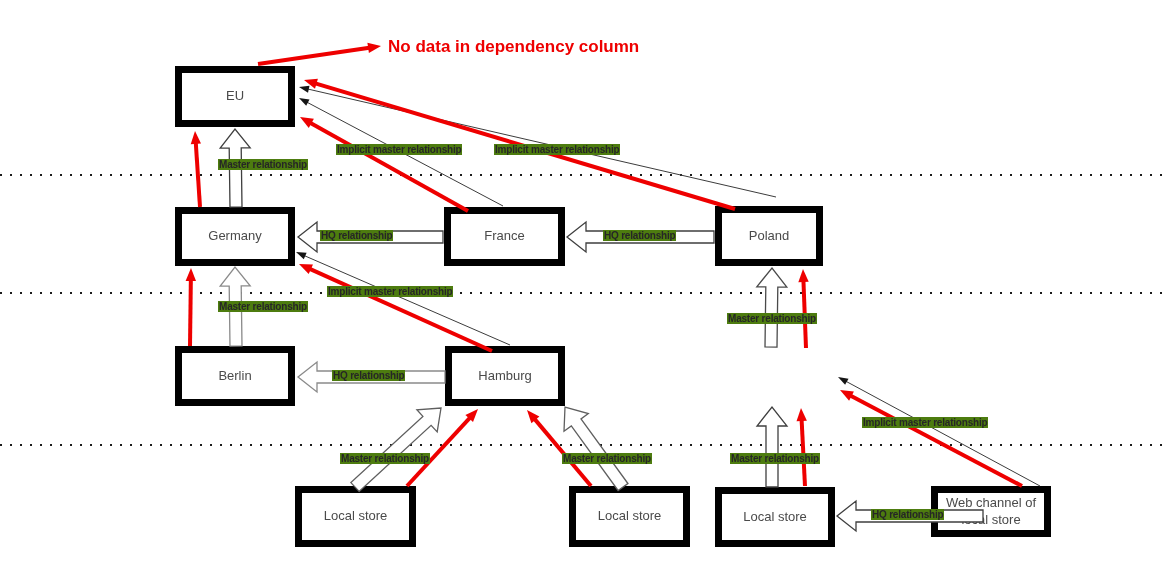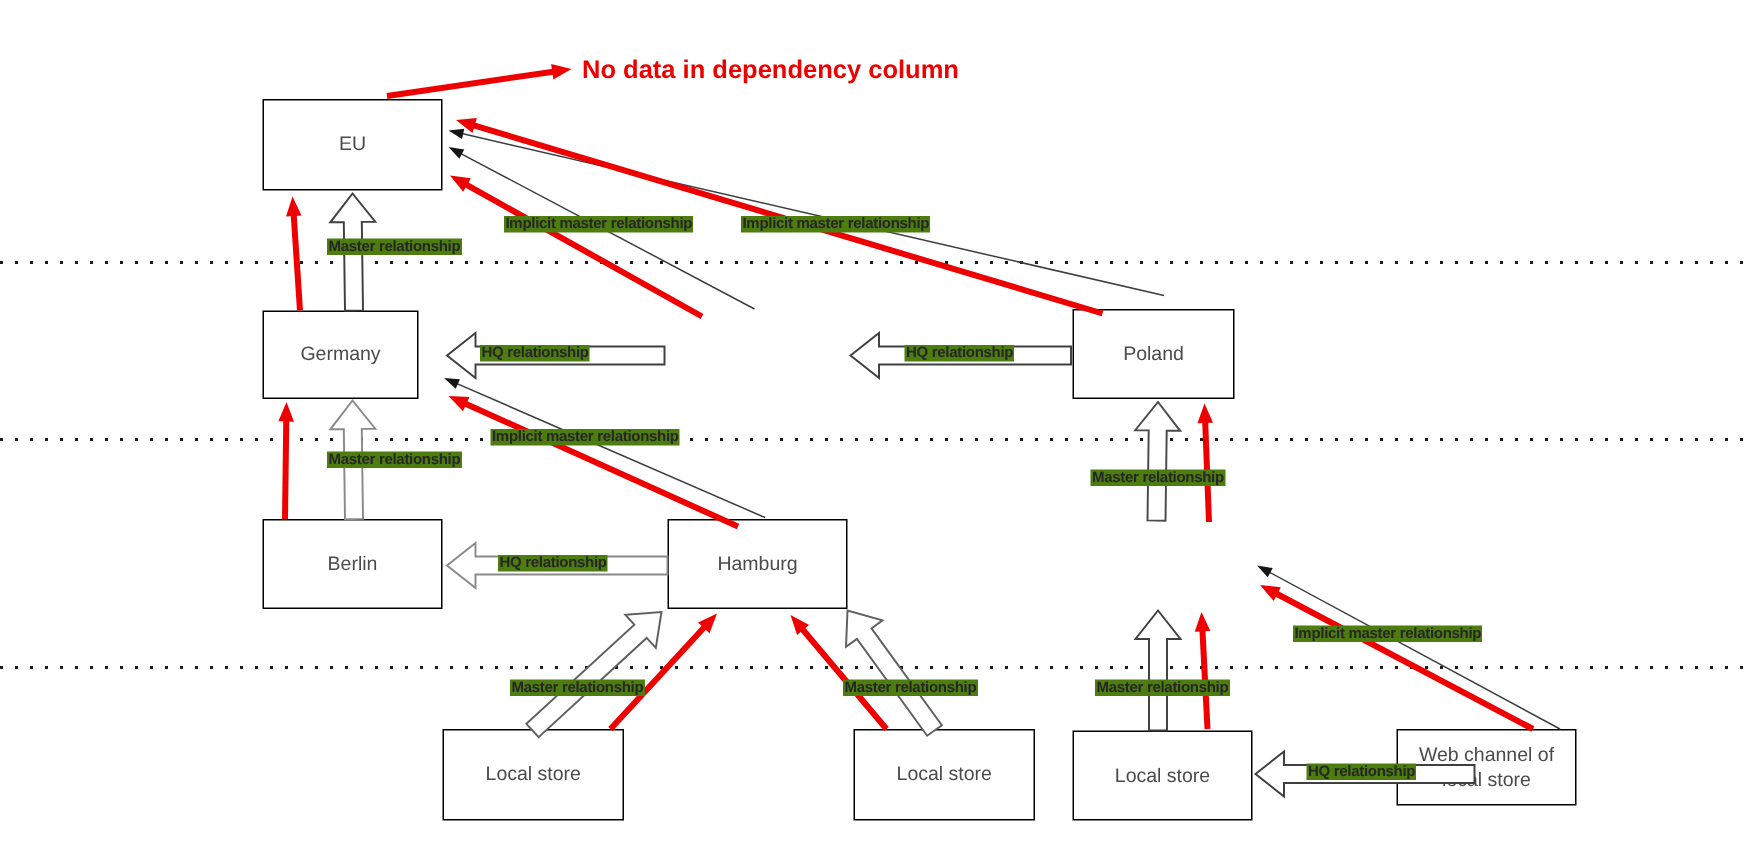--- a/index.html
+++ b/index.html
@@ -11,21 +11,21 @@
     overflow:hidden;
   }
   .separator{
     position:absolute;left:0;width:1170px;height:2px;
     background:repeating-linear-gradient(90deg,#1c1c1c 0 2px,transparent 2px 10px);
     z-index:1;
   }
   .node{
     position:absolute;
     background:#ffffff;
-    border:1px solid #f9a8d4;
+    border:7px solid #f9a8d4;
     display:flex;align-items:center;justify-content:center;
     text-align:center;
     font-size:13px;color:#4a4a4a;
     line-height:1.25;
     box-sizing:border-box;
     padding:2px 6px;
     z-index:2;
   }
   #edges{
     position:absolute;left:0;top:0;z-index:3;pointer-events:none;
@@ -91,21 +91,22 @@
       <line x1="805" y1="486" x2="801.5121475197316" y2="417.9868766347659" stroke="#ee0000" stroke-width="4"></line>
       <polygon points="801.0,408.0 806.9,420.7 796.5,421.2" fill="#ee0000"></polygon>
       <line x1="1022" y1="486" x2="848.8449617906967" y2="394.66547435113677" stroke="#ee0000" stroke-width="4"></line>
       <polygon points="840.0,390.0 853.9,391.5 849.1,400.7" fill="#ee0000"></polygon>
     </svg>
   <div class="annotation" style="left: 388px; top: 37px; color: rgb(238, 0, 0);">No data in dependency column</div>
 <div class="separator" style="top: 174px;"></div>
     <div class="separator" style="top: 292px;"></div>
     <div class="separator" style="top: 444px;"></div>
     <div class="node" style="left: 175px; top: 66px; width: 120px; height: 61px; border-color: rgb(0, 0, 0);">EU</div>
-    <div class="node" style="left: 175px; top: 207px; width: 104px; height: 59px; border-color: rgb(0, 0, 0);">Germany</div>
+    <div class="node" style="left: 175px; top: 207px; width: 120px; height: 59px; border-color: rgb(0, 0, 0);">Germany</div>
+    <div class="node" style="left: 444px; top: 207px; width: 121px; height: 59px; border-color: rgb(0, 0, 0);">France</div>
     <div class="node" style="left: 715px; top: 206px; width: 108px; height: 60px; border-color: rgb(0, 0, 0);">Poland</div>
     <div class="node" style="left: 445px; top: 346px; width: 120px; height: 60px; border-color: rgb(0, 0, 0);">Hamburg</div>
     <div class="node" style="left: 175px; top: 346px; width: 120px; height: 60px; border-color: rgb(0, 0, 0);">Berlin</div>
     <div class="node" style="left: 295px; top: 486px; width: 121px; height: 61px; border-color: rgb(0, 0, 0);">Local store</div>
     <div class="node" style="left: 569px; top: 486px; width: 121px; height: 61px; border-color: rgb(0, 0, 0);">Local store</div>
     <div class="node" style="left: 715px; top: 487px; width: 120px; height: 60px; border-color: rgb(0, 0, 0);">Local store</div>
     <div class="node" style="left: 931px; top: 486px; width: 120px; height: 51px; border-color: rgb(0, 0, 0);">Web channel of local store</div>
     <div class="edge-label" style="left: 218px; top: 159px;">Master relationship</div>
     <div class="edge-label" style="left: 218px; top: 301px;">Master relationship</div>
     <div class="edge-label" style="left: 320px; top: 230px;">HQ relationship</div>

